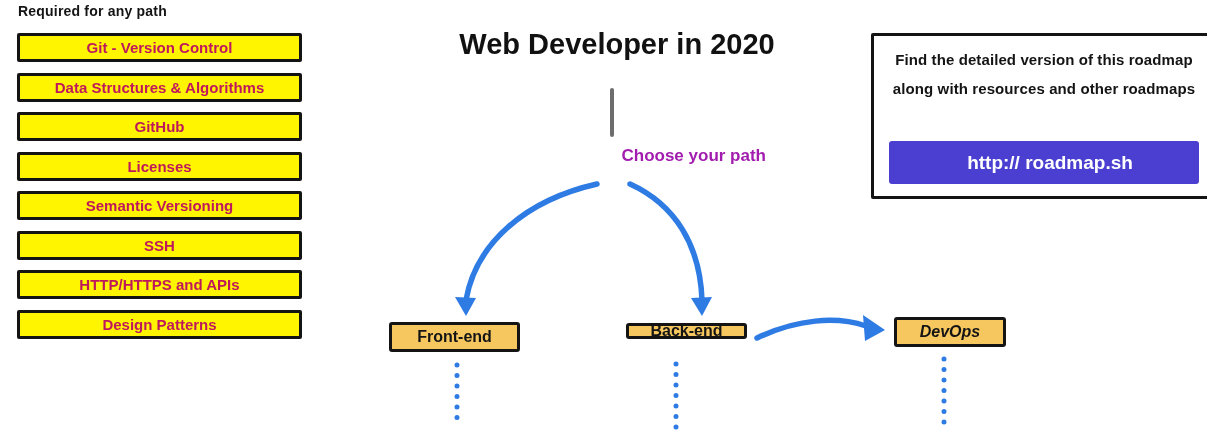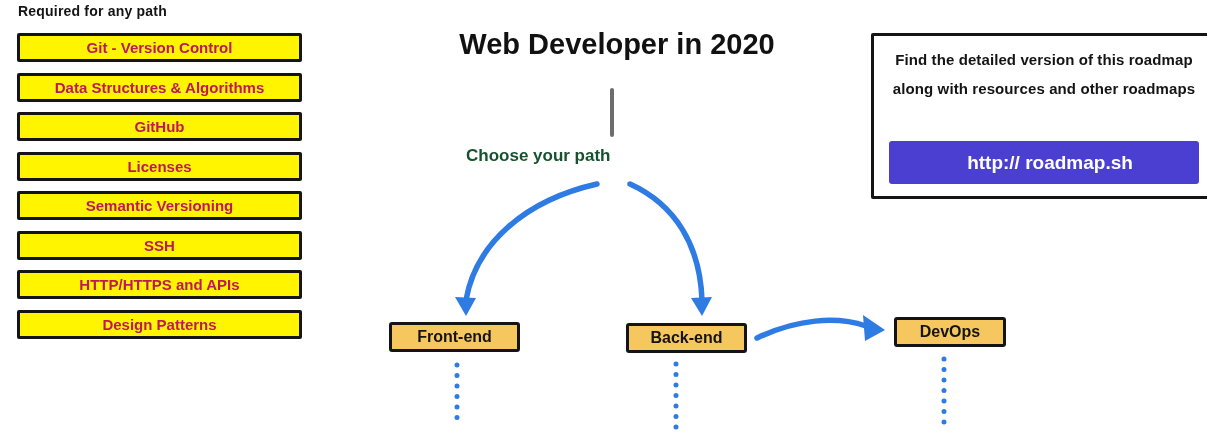--- a/index.html
+++ b/index.html
@@ -44,37 +44,37 @@
     font-size: 29px; font-weight: 700; color: #111111;
     white-space: nowrap;
   }
   .vline {
     position: absolute; left: 596px; top: 88px;
     width: 4px; height: 49px;
     background: #6d6d6d; border-radius: 2px;
   }
   .subtitle {
     position: absolute; left: 452px; top: 146px; width: 300px;
-    text-align: left;
-    font-size: 17px; font-weight: 700; color: #14532d;
+    text-align: right;
+    font-size: 17px; font-weight: 700; color: #a21caf;
   }
 
   
   .path-box {
     position: absolute; box-sizing: border-box;
     border: 3px solid #141414;
     background: var(--path-box-amber, #f6c75f);
     border-radius: 3px;
     display: flex; align-items: center; justify-content: center;
     font-size: 16px; font-weight: 700; color: #141414;
     cursor: pointer;
   }
   .path-frontend { left: 375px; top: 322px; width: 131px; height: 30px; }
-  .path-backend  { left: 612px; top: 323px; width: 121px; height: 30px; }
-  .path-devops   { left: 880px; top: 317px; width: 112px; height: 30px; }
+  .path-backend  { left: 612px; top: 323px; width: 121px; height: 16px; }
+  .path-devops   { left: 880px; top: 317px; width: 112px; height: 30px; font-style: italic; }
 
   
   .info-box {
     position: absolute; left: 857px; top: 33px;
     width: 346px; height: 166px;
     box-sizing: border-box;
     border: 3px solid #141414; border-radius: 2px;
     background: #ffffff;
     text-align: center;
     padding-top: 15px;

